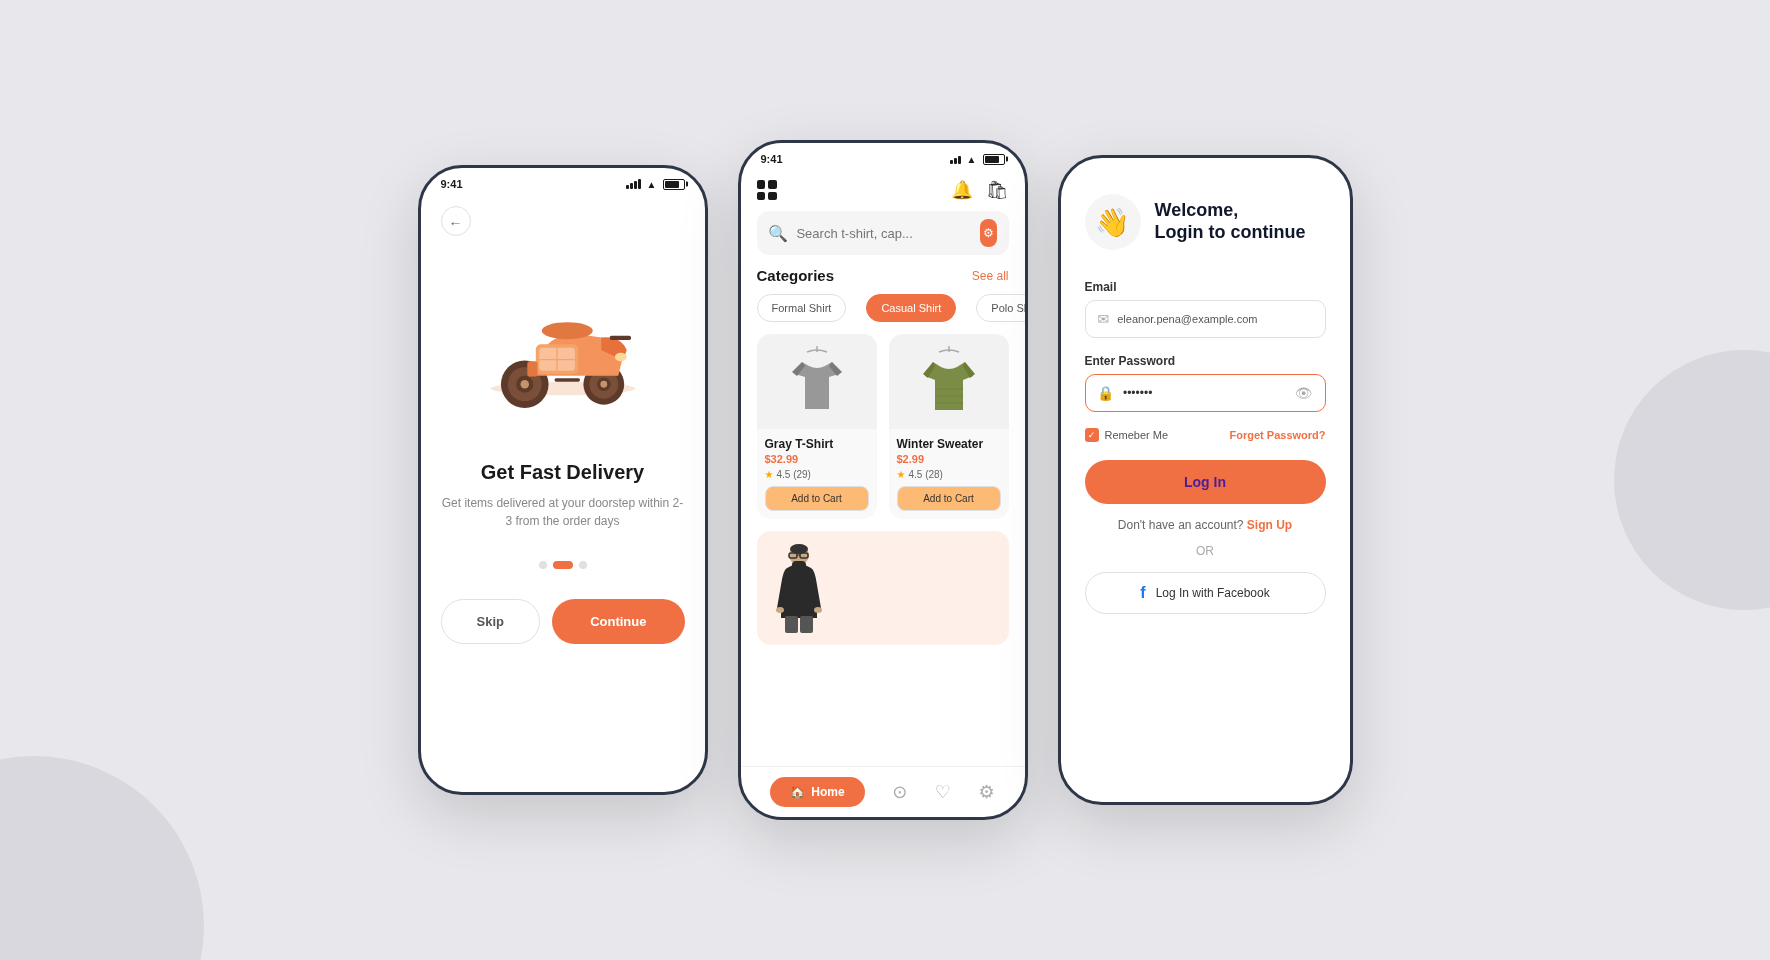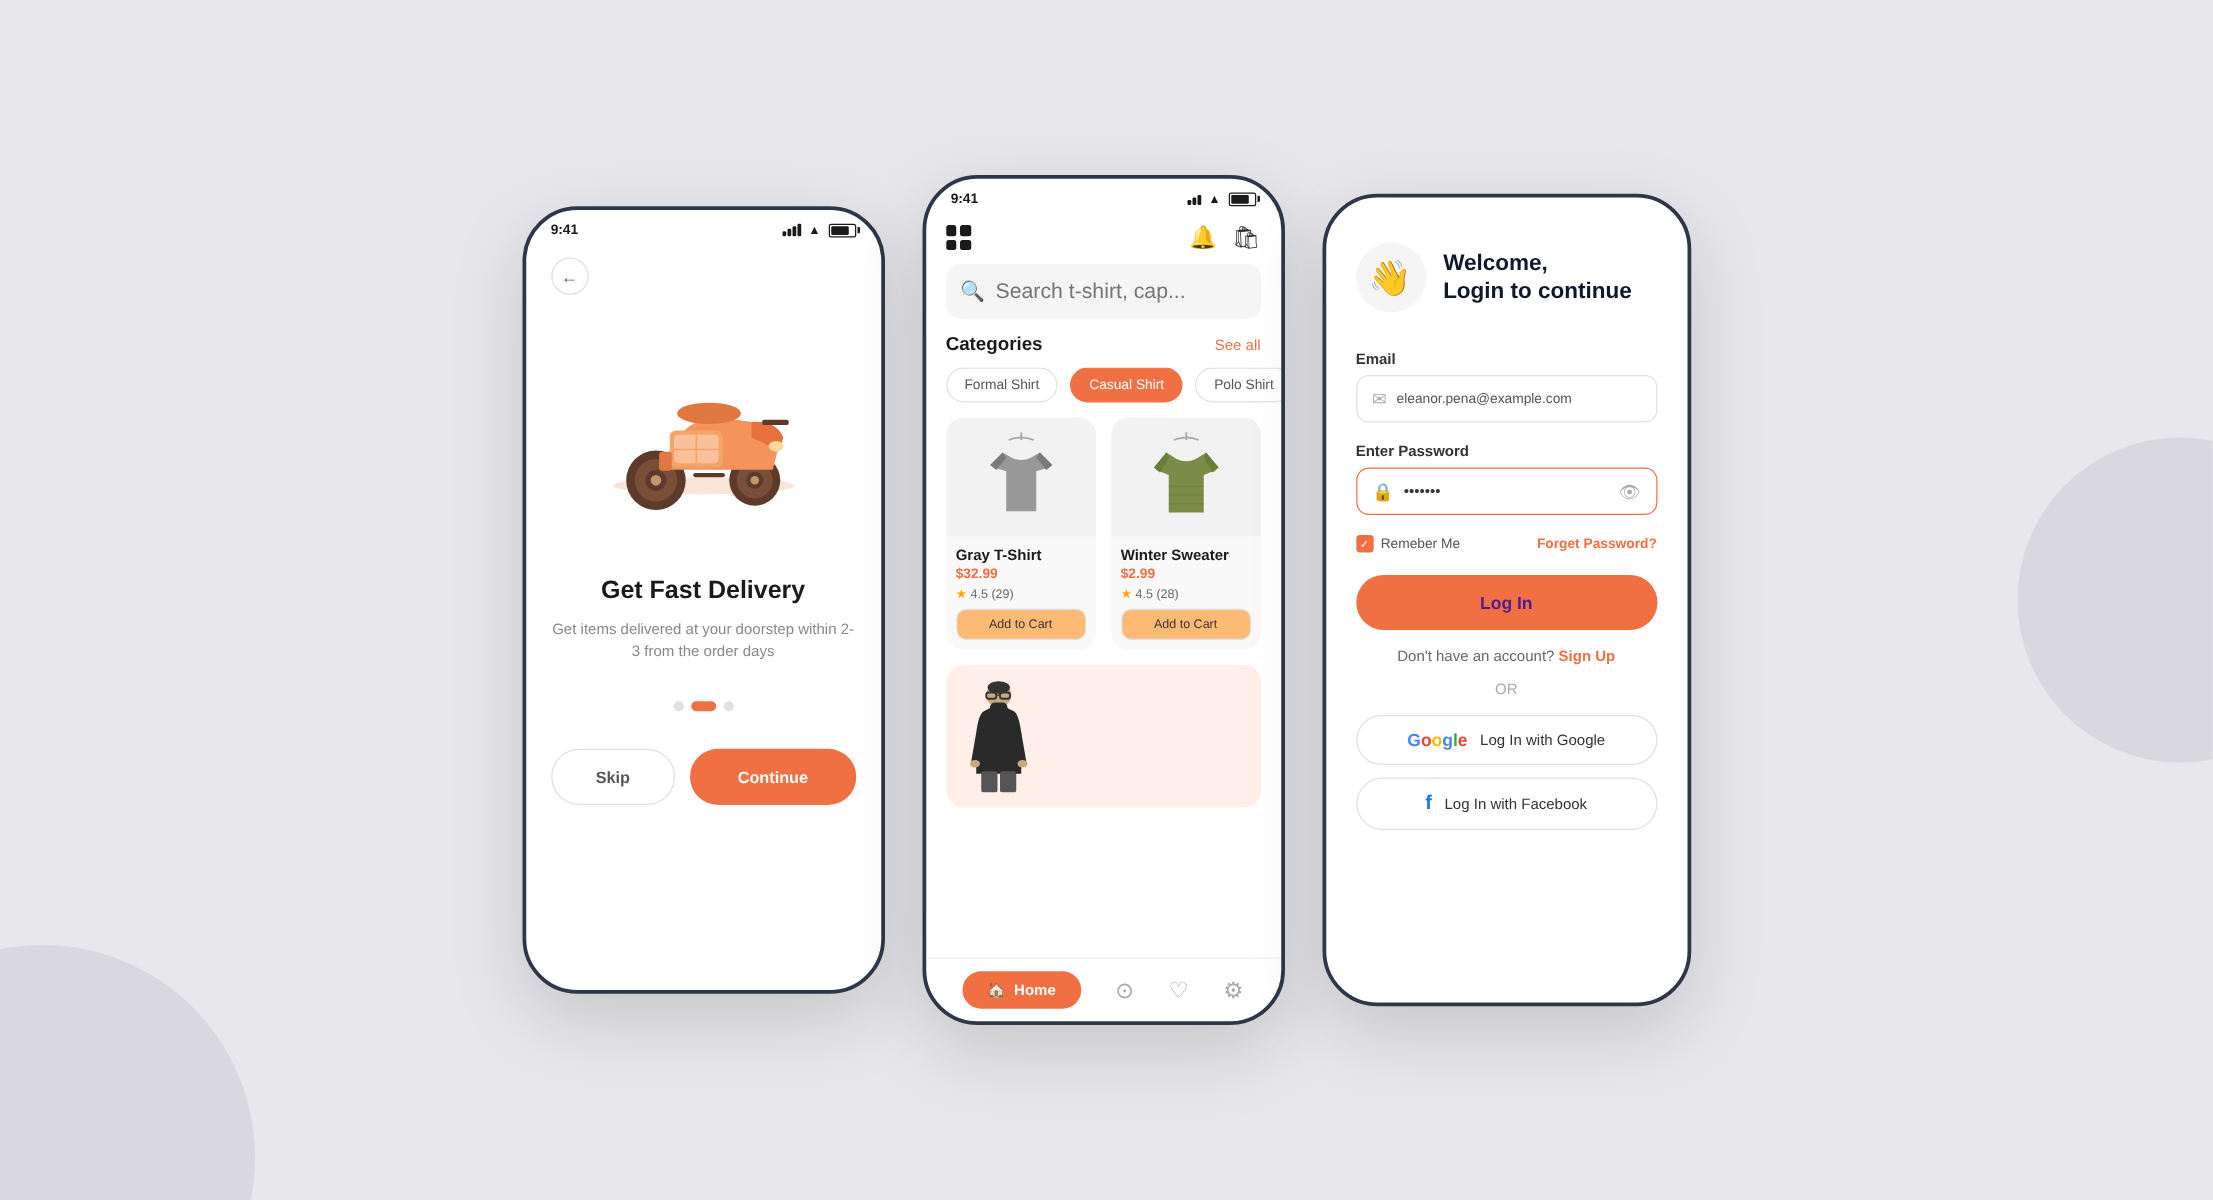--- a/index.html
+++ b/index.html
@@ -283,21 +283,21 @@
       margin: 0 16px 12px;
       background: #f5f5f5;
       border-radius: 12px;
       padding: 8px 12px;
       gap: 8px;
     }
 
     .search-bar input {
       border: none;
       background: transparent;
-      font-size: 17px;
+      font-size: 13px;
       color: #999;
       flex: 1;
       outline: none;
     }
 
     .filter-btn {
       width: 28px;
       height: 28px;
       background: #f07043;
       border-radius: 8px;
@@ -322,21 +322,21 @@
     }
 
     .see-all {
       font-size: 12px;
       color: #f07043;
       cursor: pointer;
     }
 
     .categories-scroll {
       display: flex;
-      gap: 10px;
+      gap: 20px;
       padding: 0 16px 12px;
       overflow: hidden;
     }
 
     .cat-pill {
       padding: 7px 14px;
       border-radius: 20px;
       font-size: 11px;
       font-weight: 500;
       white-space: nowrap;
@@ -927,26 +927,20 @@
 
       <button class="btn-login">Log In</button>
 
       <div class="signup-row">
         <span>Don't have an account?</span>
         <span class="signup-link">Sign Up</span>
       </div>
 
       <div class="or-divider">OR</div>
 
-      <button class="social-btn">
-        <span style="font-size:14px; font-weight:700;">
-          <span style="color:#4285f4;">G</span><span style="color:#ea4335;">o</span><span style="color:#fbbc04;">o</span><span style="color:#4285f4;">g</span><span style="color:#34a853;">l</span><span style="color:#ea4335;">e</span>
-        </span>
-        <span>Log In with Google</span>
-      </button>
 
       <button class="social-btn">
         <span class="fb-icon">f</span>
         <span>Log In with Facebook</span>
       </button>
     </div>
   </div>
 
 </div>
 

